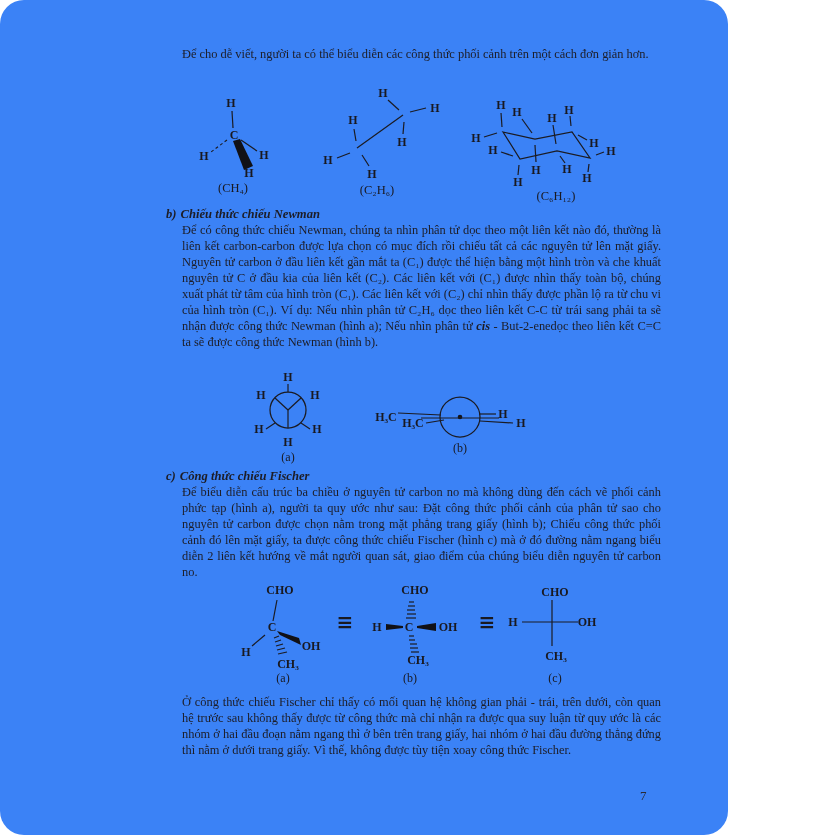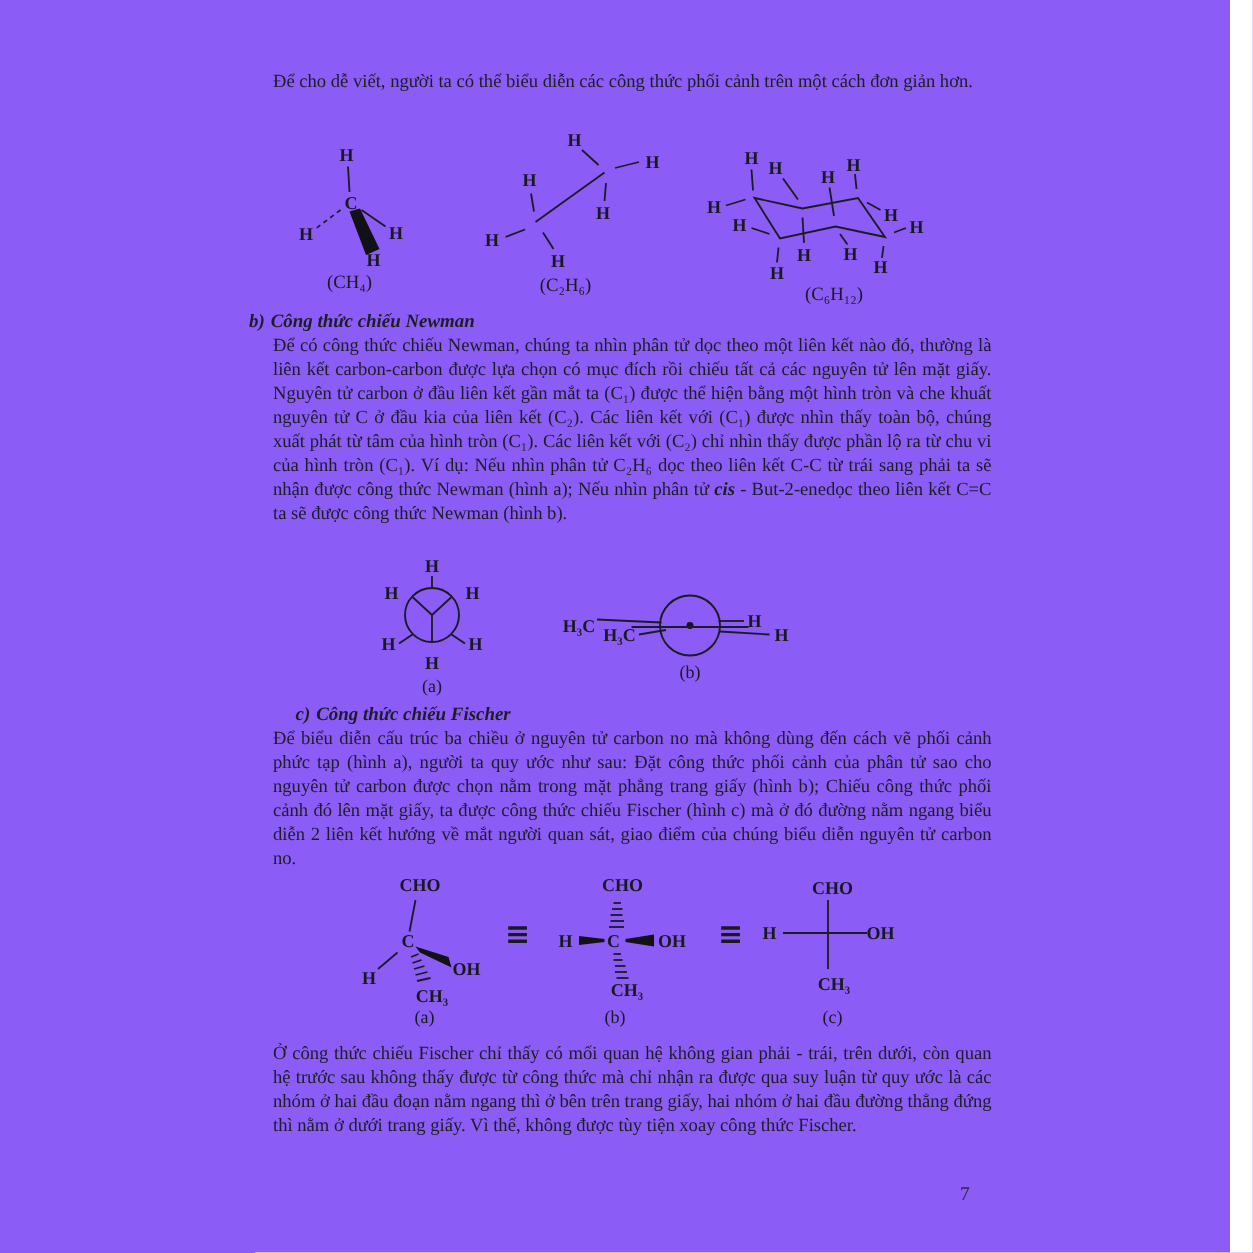--- a/index.html
+++ b/index.html
@@ -1,18 +1,18 @@
 <!DOCTYPE html>
 <html><head>
 <meta charset="utf-8">
 <style>
   html,body{margin:0;padding:0;background:#ffffff;}
   .sheet{
-    position:relative;width:820px;height:835px;background:#8b5cf6;
-    font-family:"Liberation Serif",serif;color:#1d1d26;overflow:hidden;
+    position:relative;width:728px;height:835px;background:#3b82f6;
+    font-family:"Liberation Serif",serif;color:#1d1d26;overflow:hidden;border-radius:24px;
   }
   .para{
     position:absolute;left:182px;width:479px;
     font-size:12.4px;line-height:16px;text-align:justify;
     color:#1d1d26;
   }
   .heading{
     position:absolute;left:166px;width:494px;
     font-size:12.6px;line-height:16px;font-weight:bold;font-style:italic;
     color:#1d1d26;
@@ -104,21 +104,21 @@
       <text x="493" y="74">H</text>
       <text x="536" y="94">H</text>
       <text x="567" y="93">H</text>
       <text x="518" y="106">H</text>
       <text x="587" y="102">H</text>
       <text x="556" y="120" class="formula">(C₆H₁₂)</text>
     </g>
   </svg>
 
   <div class="heading" style="top:206px;">
-    <span class="hlabel">b)</span><span>Công thức chiếu Newman</span>
+    <span class="hlabel">b)</span><span>Chiếu thức chiếu Newman</span>
   </div>
 
   <div class="para" style="top:222px;"><span>Để có công thức chiếu Newman, chúng ta nhìn phân tử dọc theo một liên kết nào đó, thường là liên kết carbon-carbon được lựa chọn có mục đích rồi chiếu tất cả các nguyên tử lên mặt giấy. Nguyên tử carbon ở đầu liên kết gần mắt ta (C₁) được thể hiện bằng một hình tròn và che khuất nguyên tử C ở đầu kia của liên kết (C₂). Các liên kết với (C₁) được nhìn thấy toàn bộ, chúng xuất phát từ tâm của hình tròn (C₁). Các liên kết với (C₂) chỉ nhìn thấy được phần lộ ra từ chu vi của hình tròn (C₁). Ví dụ: Nếu nhìn phân tử C₂H₆ dọc theo liên kết C-C từ trái sang phải ta sẽ nhận được công thức Newman (hình a); Nếu nhìn phân tử </span><span class="i">cis</span><span> - But-2-enedọc theo liên kết C=C ta sẽ được công thức Newman (hình b).</span></div>
 
   <svg style="top:370px;" width="835" height="100" viewBox="0 0 835 100">
 
     <g>
       <circle class="ring" cx="288" cy="40" r="18"></circle>
       <g>
         <line class="bond" x1="288" y1="40" x2="275" y2="28"></line>
@@ -148,21 +148,21 @@
         <line class="bond" x1="480" y1="51" x2="513" y2="53"></line>
       </g>
       <text x="386" y="51">H₃C</text>
       <text x="413" y="57">H₃C</text>
       <text x="503" y="48">H</text>
       <text x="521" y="57">H</text>
       <text x="460" y="82" class="caption">(b)</text>
     </g>
   </svg>
 
-  <div class="heading" style="top:468px;margin-left:31px;">
+  <div class="heading" style="top:468px;">
     <span class="hlabel">c)</span><span>Công thức chiếu Fischer</span>
   </div>
 
   <div class="para" style="top:484px;">Để biểu diễn cấu trúc ba chiều ở nguyên tử carbon no mà không dùng đến cách vẽ phối cảnh phức tạp (hình a), người ta quy ước như sau: Đặt công thức phối cảnh của phân tử sao cho nguyên tử carbon được chọn nằm trong mặt phẳng trang giấy (hình b); Chiếu công thức phối cảnh đó lên mặt giấy, ta được công thức chiếu Fischer (hình c) mà ở đó đường nằm ngang biểu diễn 2 liên kết hướng về mắt người quan sát, giao điểm của chúng biểu diễn nguyên tử carbon no.</div>
 
   <svg style="top:578px;" width="835" height="120" viewBox="0 0 835 120">
 
     <g>
       <g>
         <line class="bond" x1="277" y1="22" x2="273" y2="43"></line>

